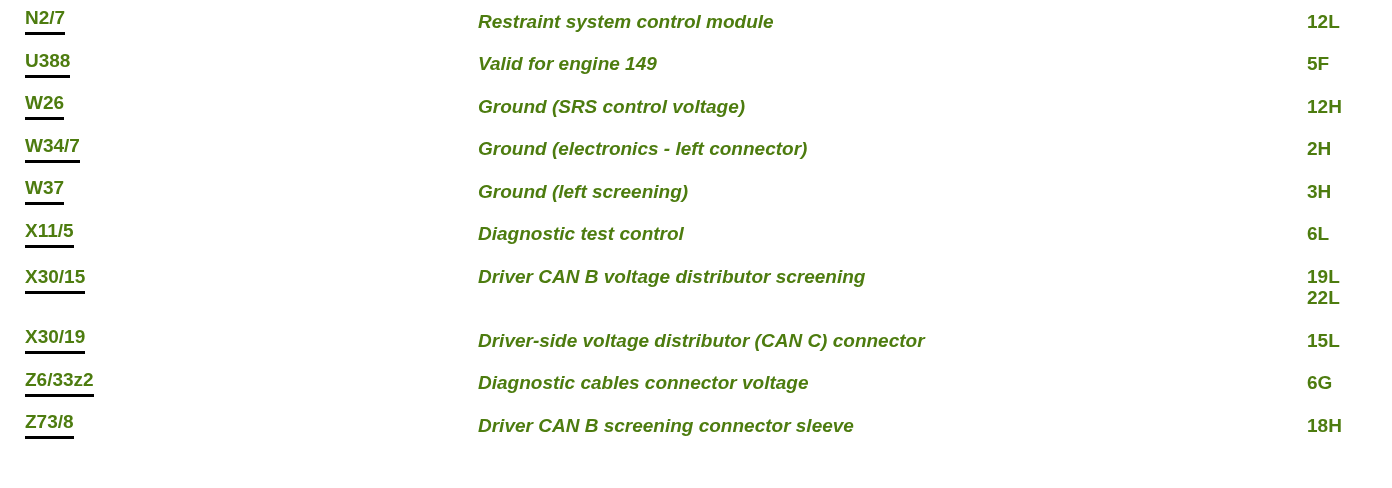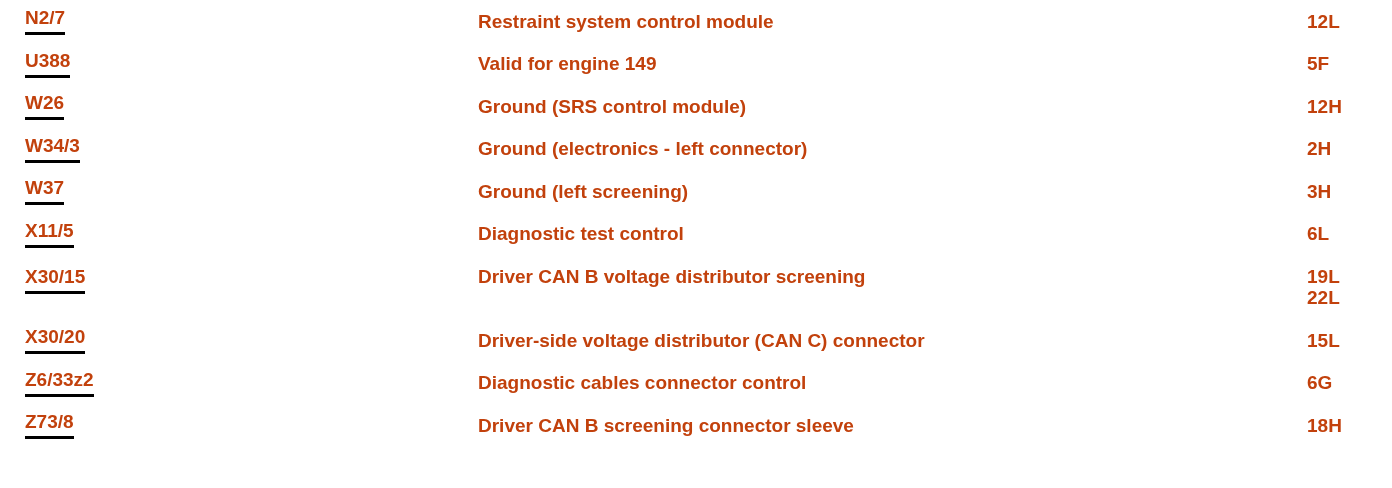--- a/index.html
+++ b/index.html
@@ -31,31 +31,32 @@
     height: 42.5px;
   }
   .legend-table td {
     padding: 0;
     margin: 0;
     vertical-align: middle;
     font-size: 19px;
     font-weight: bold;
     line-height: 21px;
     letter-spacing: 0px;
-    color: #c2410c;
+    color: #4d7c0f;
     white-space: nowrap;
   }
   .col-code {
     width: 214px;
     padding-left: 25px !important;
   }
   .col-desc {
     width: 1068px;
     padding-left: 239px !important;
     box-sizing: border-box;
+    font-style: italic;
   }
   .col-loc {
     width: 110px;
     padding-left: 0 !important;
     text-align: left;
   }
   
   .code-text {
     display: inline-block;
     position: relative;
@@ -109,31 +110,31 @@
           <span class="loc-stack">
             <span class="loc-line">5F</span>
           </span>
         </td>
       </tr>
 
       <tr>
         <td class="col-code">
           <span class="code-text">W26</span>
         </td>
-        <td class="col-desc">Ground (SRS control module)</td>
+        <td class="col-desc">Ground (SRS control voltage)</td>
         <td class="col-loc">
           <span class="loc-stack">
             <span class="loc-line">12H</span>
           </span>
         </td>
       </tr>
 
       <tr>
         <td class="col-code">
-          <span class="code-text">W34/3</span>
+          <span class="code-text">W34/7</span>
         </td>
         <td class="col-desc">Ground (electronics - left connector)</td>
         <td class="col-loc">
           <span class="loc-stack">
             <span class="loc-line">2H</span>
           </span>
         </td>
       </tr>
 
       <tr>
@@ -168,35 +169,35 @@
         <td class="col-loc">
           <span class="loc-stack">
             <span class="loc-line">19L</span>
             <span class="loc-line">22L</span>
           </span>
         </td>
       </tr>
 
       <tr>
         <td class="col-code">
-          <span class="code-text">X30/20</span>
+          <span class="code-text">X30/19</span>
         </td>
         <td class="col-desc">Driver-side voltage distributor (CAN C) connector</td>
         <td class="col-loc">
           <span class="loc-stack">
             <span class="loc-line">15L</span>
           </span>
         </td>
       </tr>
 
       <tr>
         <td class="col-code">
           <span class="code-text">Z6/33z2</span>
         </td>
-        <td class="col-desc">Diagnostic cables connector control</td>
+        <td class="col-desc">Diagnostic cables connector voltage</td>
         <td class="col-loc">
           <span class="loc-stack">
             <span class="loc-line">6G</span>
           </span>
         </td>
       </tr>
 
       <tr>
         <td class="col-code">
           <span class="code-text">Z73/8</span>

